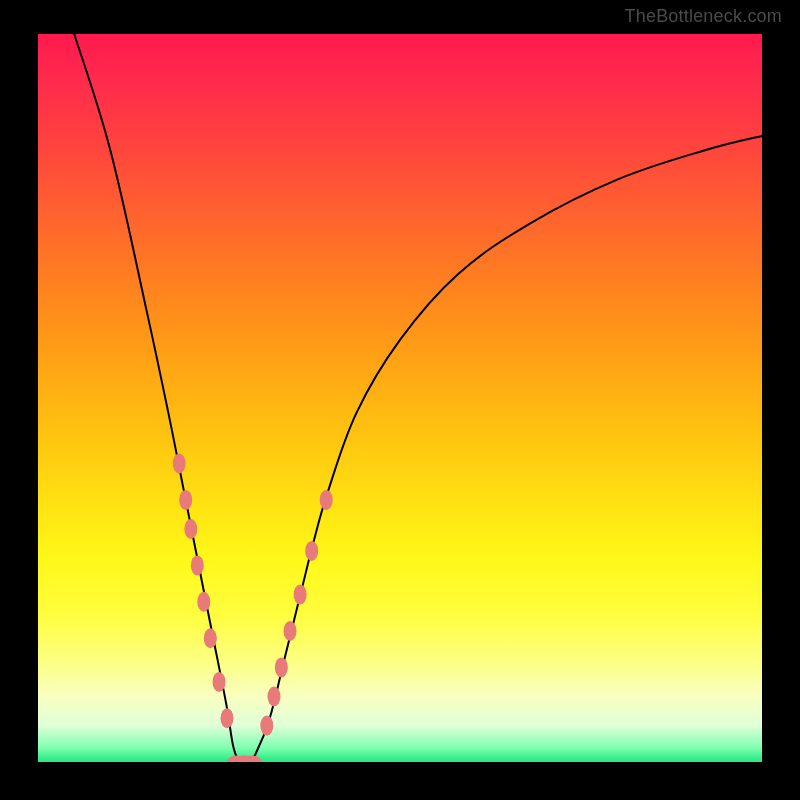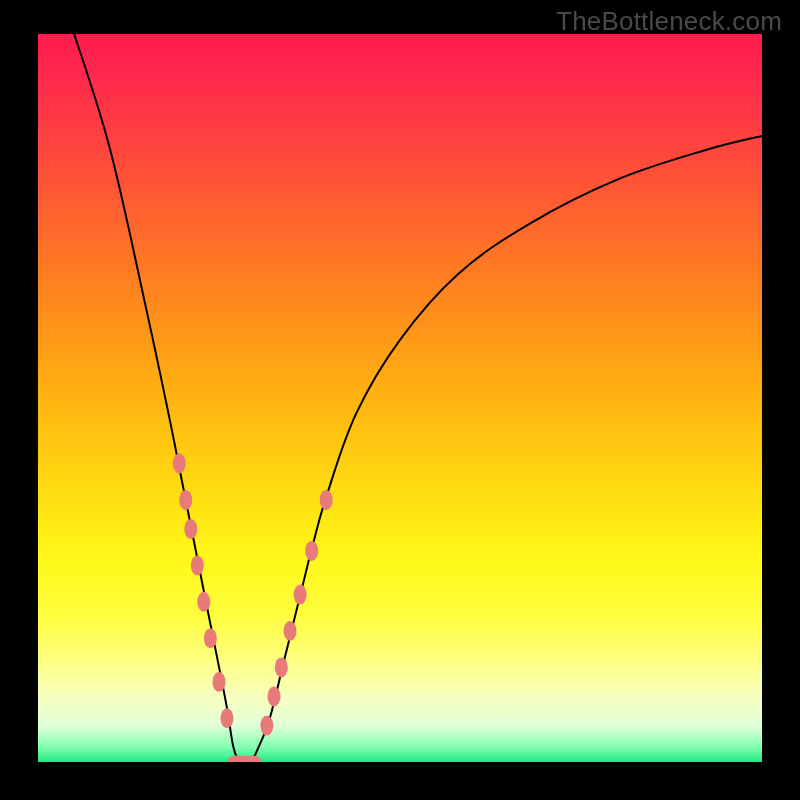--- a/index.html
+++ b/index.html
@@ -47,21 +47,21 @@
       #f8ffc0 91%,
       #e0ffd8 95%,
       #80ffb0 98%,
       #20e880 100%
     );
   }
   .watermark {
     position: absolute;
     top: 6px;
     right: 18px;
-    font-size: 26px;
+    font-size: 18px;
     font-weight: 400;
     color: #4a4a4a;
     letter-spacing: 0.2px;
   }
   svg.curve {
     position: absolute;
     left: 0;
     top: 0;
     width: 100%;
     height: 100%;

